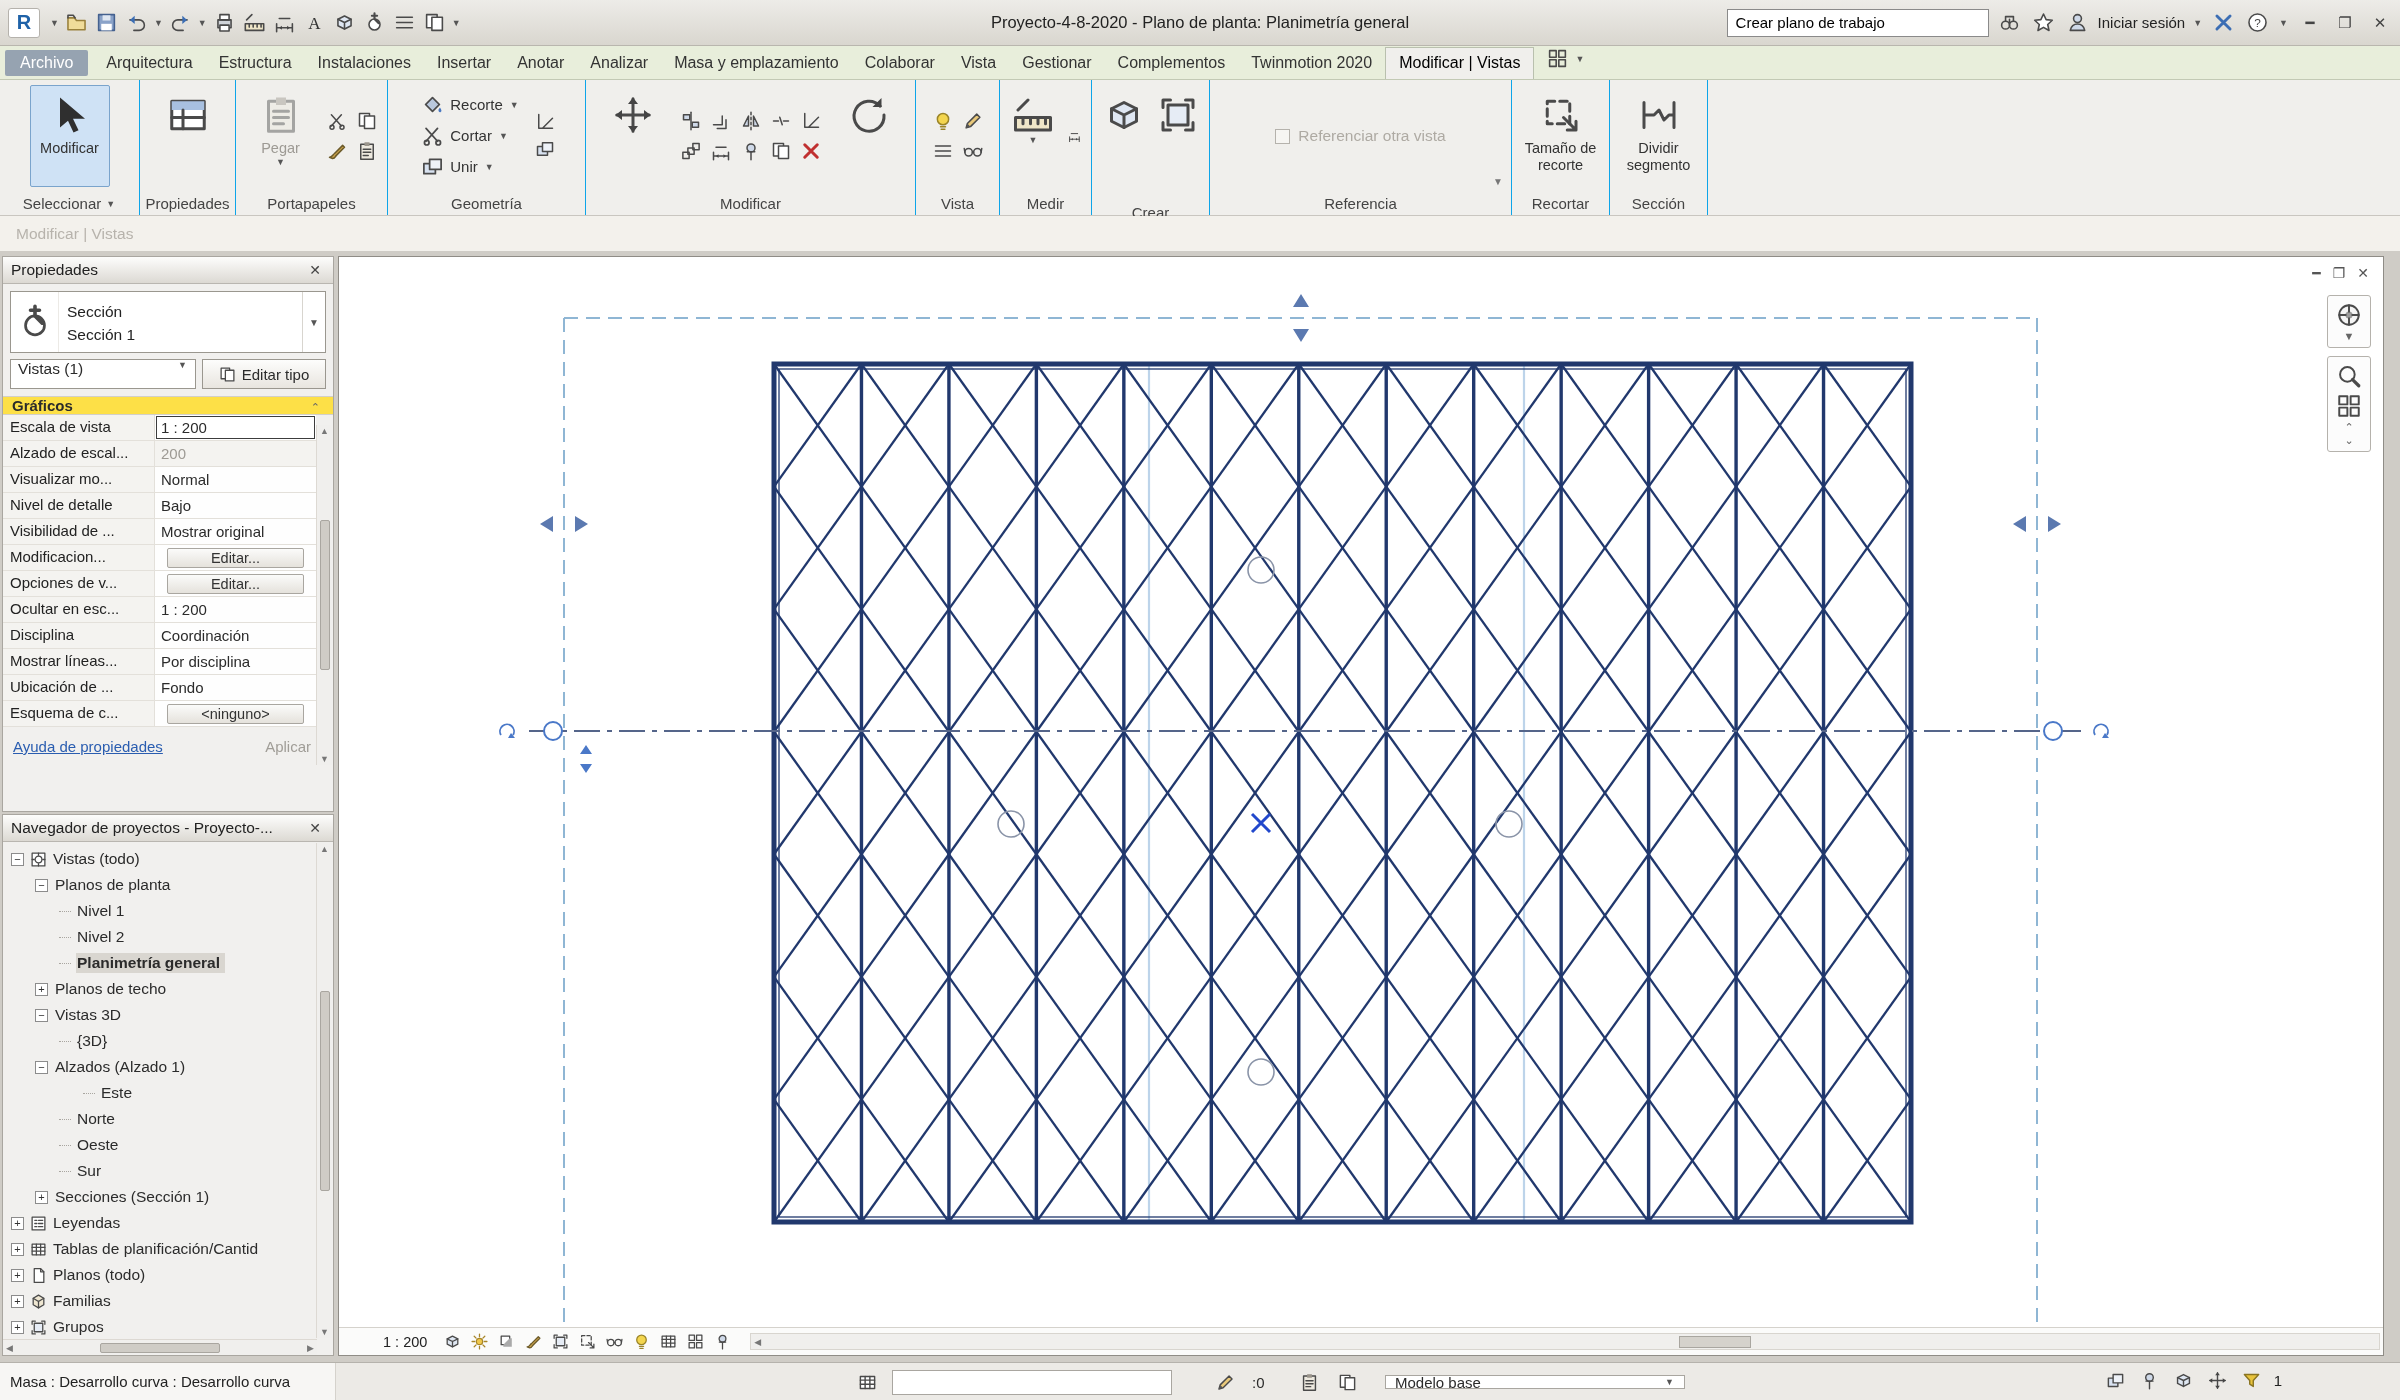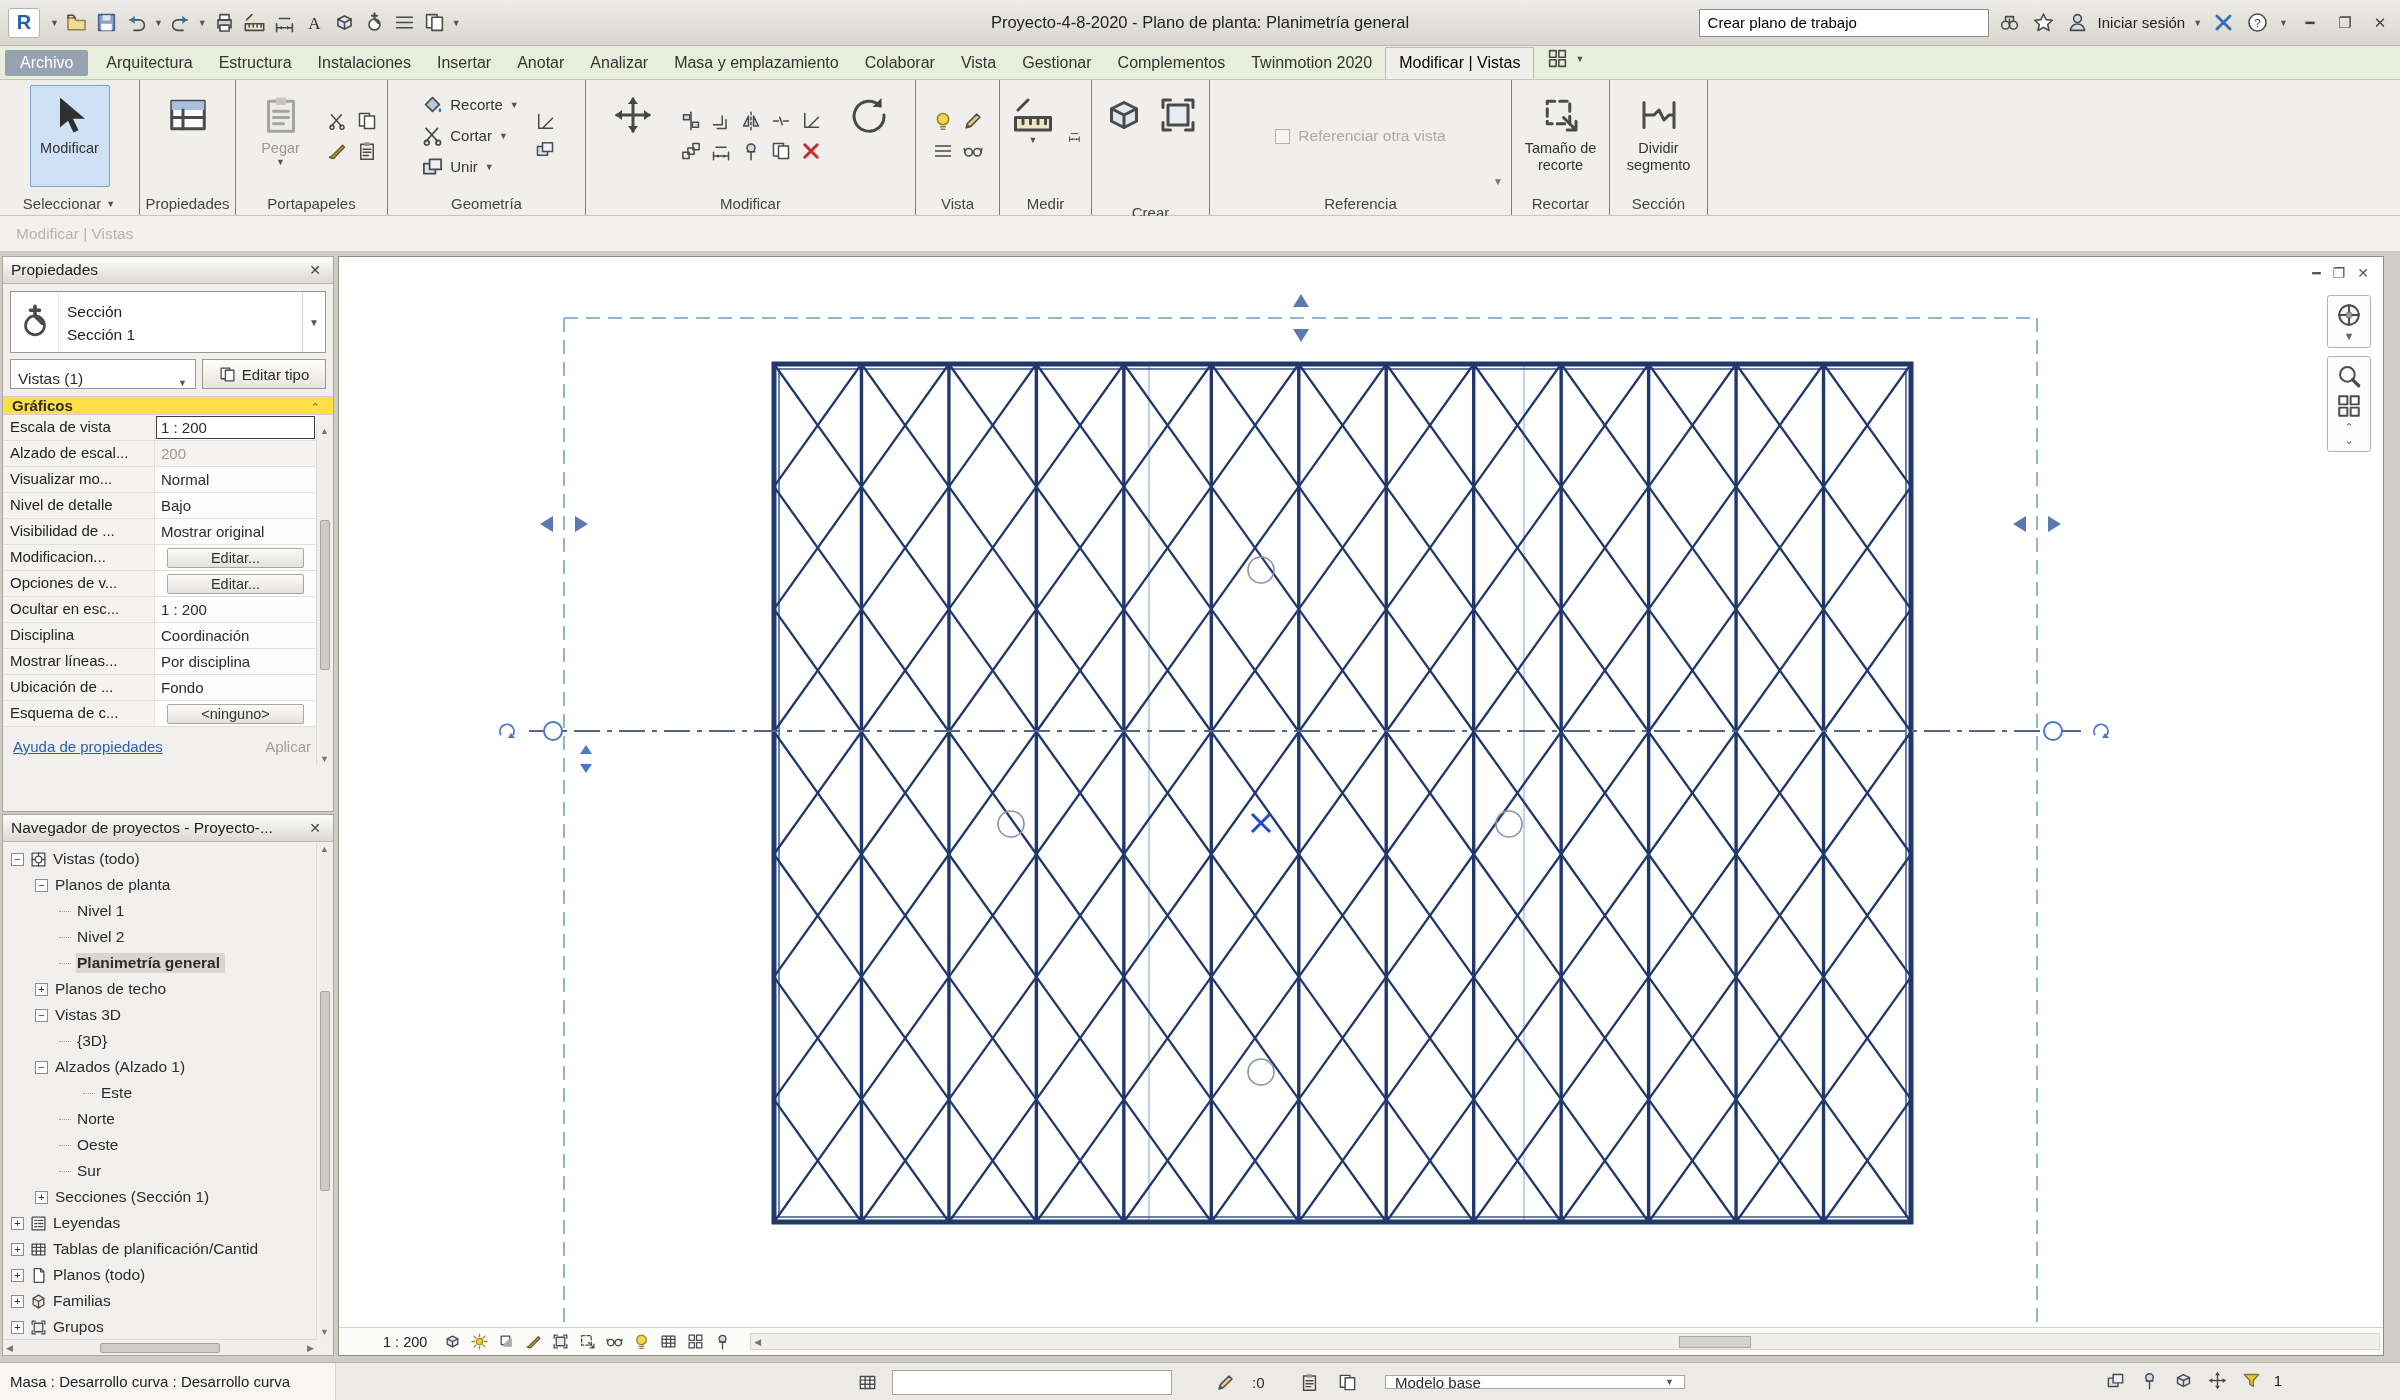--- a/index.html
+++ b/index.html
@@ -9,21 +9,21 @@
 
   
   #titlebar{position:absolute;top:0;left:0;right:0;height:46px;background:linear-gradient(#edecE8,#d9d6cf);border-bottom:1px solid #b9b6ae;display:flex;align-items:center;padding:0 8px}
   .qat{display:flex;align-items:center;gap:3px}
   .applogo{width:32px;height:30px;background:#fff;border:1px solid #b5b2ac;border-radius:3px;display:flex;align-items:center;justify-content:center;font-weight:bold;font-size:20px;color:#1f62a8;margin-right:6px}
   .ic{display:inline-flex;align-items:center;justify-content:center}
   .qic{width:27px;height:27px;padding:3px;border-radius:2px}
   .dropcaret{font-size:9px;color:#555;margin:0 1px}
   #title-center{position:absolute;left:50%;transform:translateX(-50%);font-size:16.5px;color:#222;white-space:nowrap}
   #tb-right{position:absolute;right:6px;display:flex;align-items:center;gap:7px}
-  #search-input{width:290px;height:28px;border:1px solid #8a8a8a;background:#fff;font-size:15px;padding:0 8px;font-family:"Liberation Sans",sans-serif}
+  #search-input{width:262px;height:28px;border:1px solid #8a8a8a;background:#fff;font-size:15px;padding:0 8px;font-family:"Liberation Sans",sans-serif}
   .signin{font-size:15px;color:#222;white-space:nowrap}
   .winbtn{width:28px;text-align:center;color:#444;font-size:15px}
 
   
   #tabs{position:absolute;top:46px;left:0;right:0;height:34px;background:#e8eedb;border-bottom:1px solid #c2c9b4;display:flex;align-items:flex-end;padding:0 2px}
   .tab{padding:6px 13px 7px;font-size:16px;color:#333;white-space:nowrap}
   .tab.file{background:#96a3b1;color:#fff;margin:3px 5px 3px 3px;padding:4px 15px;border-radius:2px}
   .tab.active{background:#f0efec;border:1px solid #b9c0ae;border-bottom:none;color:#000}
   #ribbon-toggle{display:flex;align-items:center;gap:3px;margin-left:10px;margin-bottom:7px;color:#555}
 
@@ -57,21 +57,21 @@
   #browser-palette{top:562px;height:542px}
   .pal-head{height:27px;flex:0 0 27px;background:linear-gradient(#fdfdfc,#dcd9d3);border-bottom:1px solid #b9b6b0;display:flex;align-items:center;justify-content:space-between;padding:0 8px;font-size:15.5px;color:#222}
   .pal-close{width:20px;text-align:center;color:#444;font-size:14px}
 
   .typebox{margin:7px 7px 0;height:62px;background:#fff;border:1px solid #9a978f;display:flex}
   .typeicon{width:48px;display:flex;align-items:center;justify-content:center;border-right:1px solid #eceae6}
   .typeicon .ic{width:36px;height:36px}
   .typetext{flex:1;padding:8px 8px;font-size:15.5px;line-height:1.5;color:#222}
   .typedrop{width:23px;border-left:1px solid #d8d5cf;display:flex;align-items:center;justify-content:center;color:#555;font-size:10px}
   .selrow{margin:6px 7px 0;display:flex;gap:6px;height:30px}
-  .viewsel{flex:1;background:#fff;border:1px solid #9a978f;display:flex;align-items:flex-end;justify-content:space-between;padding:0 7px;font-size:15.5px}
+  .viewsel{flex:1;background:#fff;border:1px solid #9a978f;display:flex;align-items:flex-start;justify-content:space-between;padding:0 7px;font-size:15.5px}
   .edittype{width:124px;background:linear-gradient(#fdfdfc,#e8e5df);border:1px solid #9a978f;display:flex;align-items:center;justify-content:center;gap:6px;font-size:15px}
   .edittype .ic{width:17px;height:17px}
   .grphead{margin-top:7px;height:19px;background:#fde047;border-top:1px solid #d2cfc9;border-bottom:1px solid #d2cfc9;display:flex;align-items:flex-end;justify-content:space-between;padding:0 9px;font-weight:bold;font-size:15px}
   .grphead .ctrls{font-weight:normal;color:#666;font-size:11px;letter-spacing:4px}
   #prop-rows{margin-right:17px}
   .prow{display:flex;height:26px;border-bottom:1px solid #e3e0da;font-size:15px}
   .plabel{width:152px;padding:3px 7px;background:#f4f3f0;border-right:1px solid #e3e0da;white-space:nowrap;overflow:hidden;color:#222}
   .pval{flex:1;padding:0 6px;background:#fefefe;display:flex;align-items:center;white-space:nowrap;overflow:hidden}
   .pval.selected{outline:1.6px solid #3c3c3c;outline-offset:-2px;background:#fff}
   .pval.disabled{color:#9d9a94;background:#f4f3f0}

